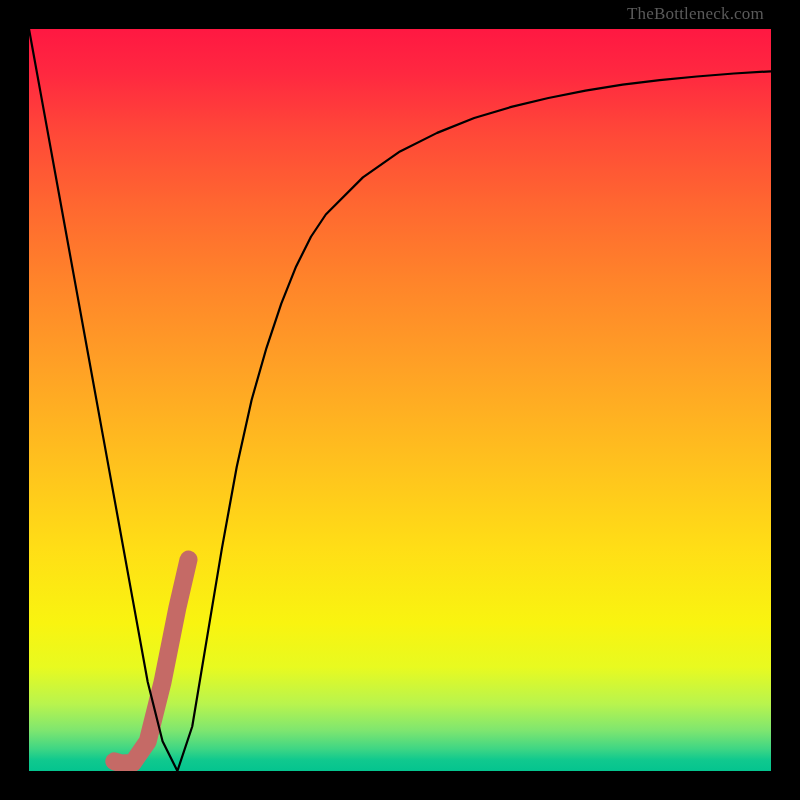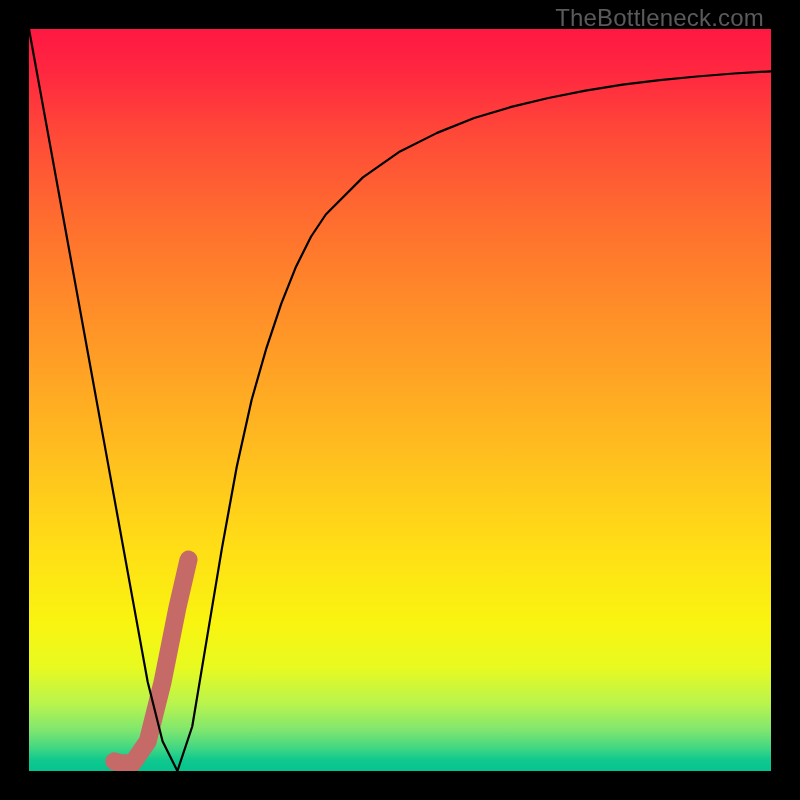--- a/index.html
+++ b/index.html
@@ -44,22 +44,22 @@
     position: absolute;
     left: 0;
     top: 0;
     width: 742px;
     height: 742px;
   }
   #watermark {
     position: absolute;
     top: 4px;
     right: 36px;
-    font-family: Liberation Sans, sans-serif;
-    font-size: 24px;
+    font-family: Liberation Serif, serif;
+    font-size: 17px;
     font-weight: 500;
     color: #5a5a5a;
     letter-spacing: 0.2px;
   }
 </style>
 </head>
 <body>
 
 <div class="frame" style="left:0; top:0; width:800px; height:29px;"></div>
 <div class="frame" style="left:0; top:771px; width:800px; height:29px;"></div>

